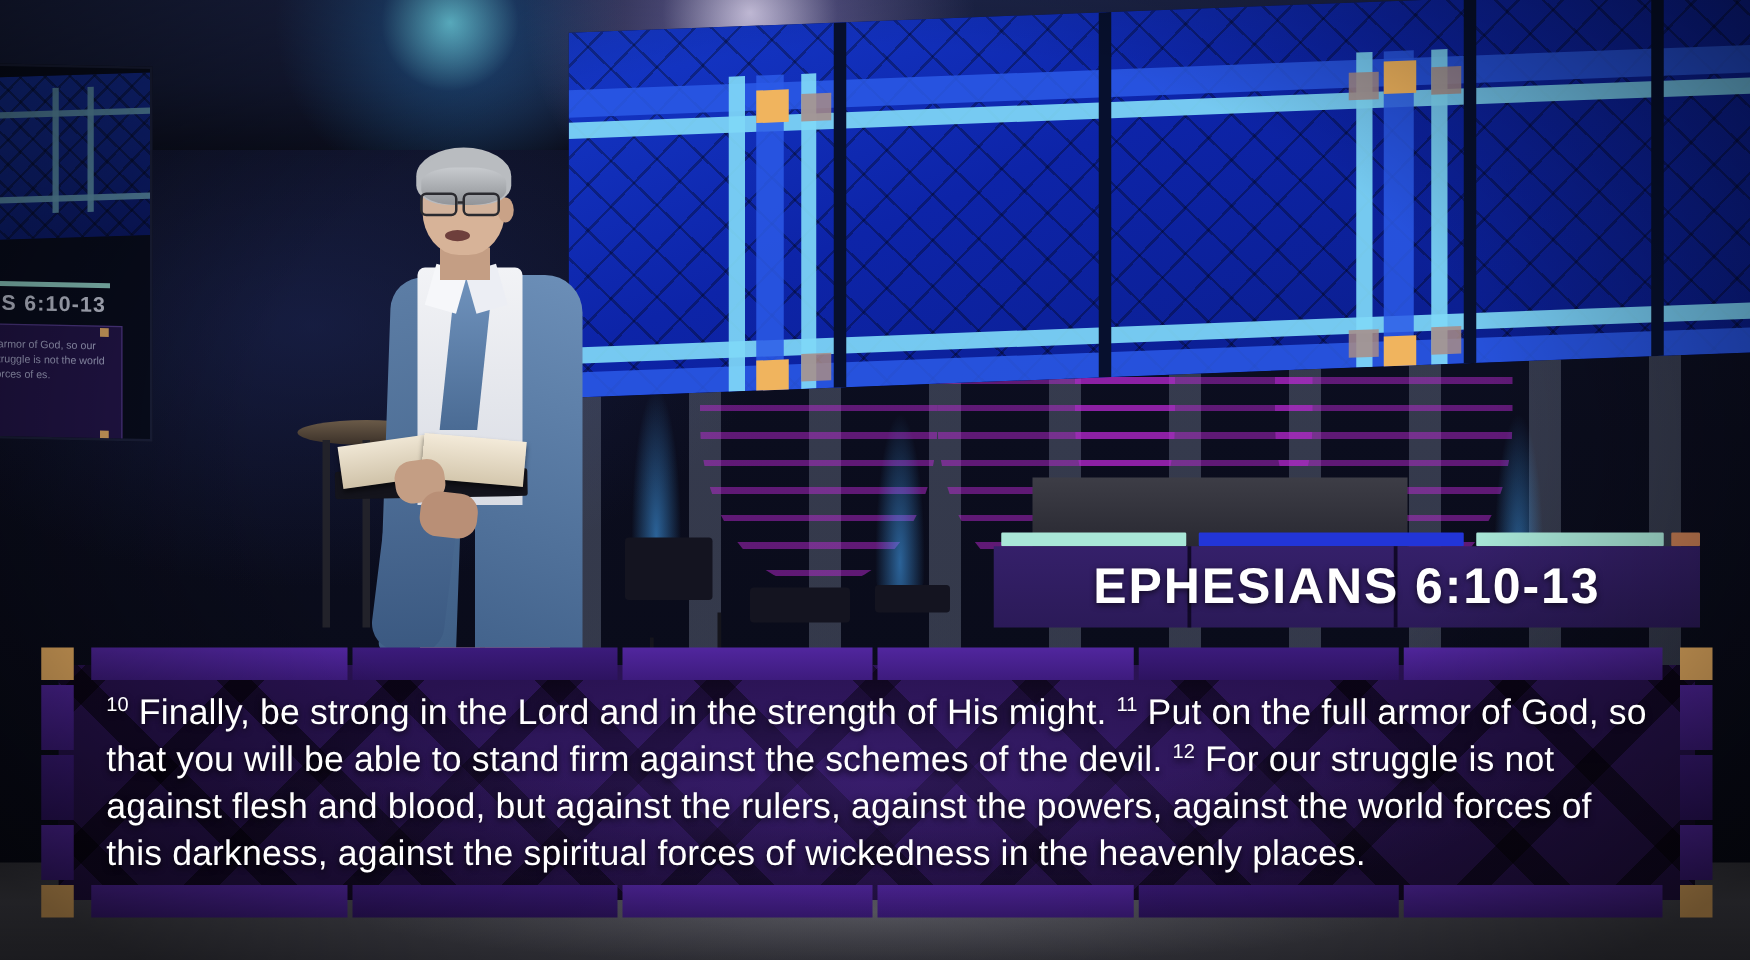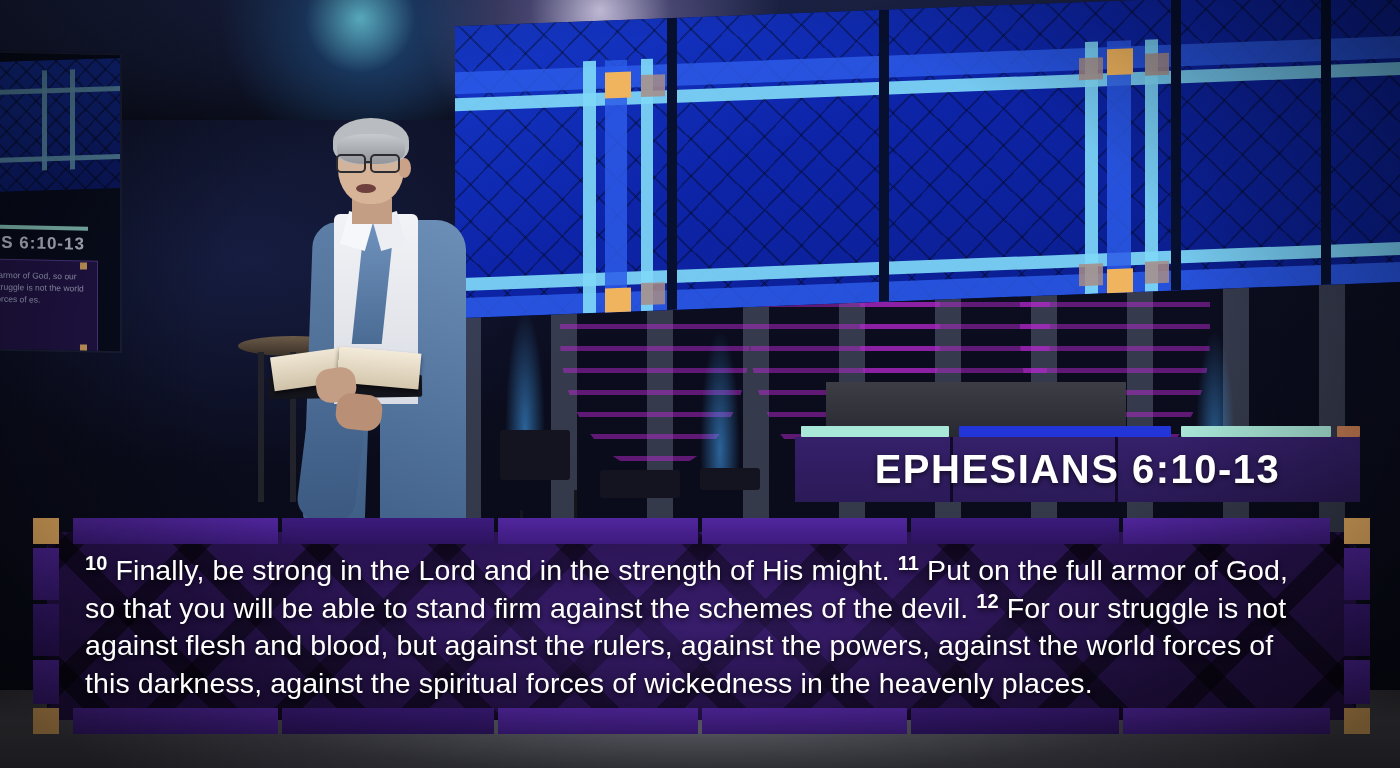--- a/index.html
+++ b/index.html
@@ -175,21 +175,21 @@
   .lt-bg .glow { position:absolute; inset:0;
         background:radial-gradient(ellipse 700px 140px at 50% 50%, rgba(90,50,170,.35), rgba(0,0,0,0) 75%); }
 
   .tile { position:absolute; background:linear-gradient(180deg,#51269e,#3d1b7d); }
   .tile.dark { background:linear-gradient(180deg,#3c1b7c,#2d1360); }
   .corner { position:absolute; width:26px; height:26px; background:#edb264; }
 
   .verse { position:absolute; left:52px; top:34px; width:1240px; height:156px;
            color:#ffffff; font-size:28.5px; line-height:37.5px; font-weight:400;
            letter-spacing:.1px; text-shadow:0 2px 5px rgba(0,0,0,.8); z-index:4; }
-  .vn { font-size:20px; vertical-align:super; font-weight:700; line-height:0; }
+  .vn { font-size:16px; vertical-align:super; font-weight:400; line-height:0; }
 
   .vignette { position:absolute; inset:0; pointer-events:none;
               background:radial-gradient(ellipse 900px 560px at 50% 45%, rgba(0,0,0,0) 55%, rgba(0,0,0,.55) 100%); }
 </style>
 </head>
 <body>
 
 <div id="stage">
 
   <div class="room"></div>

